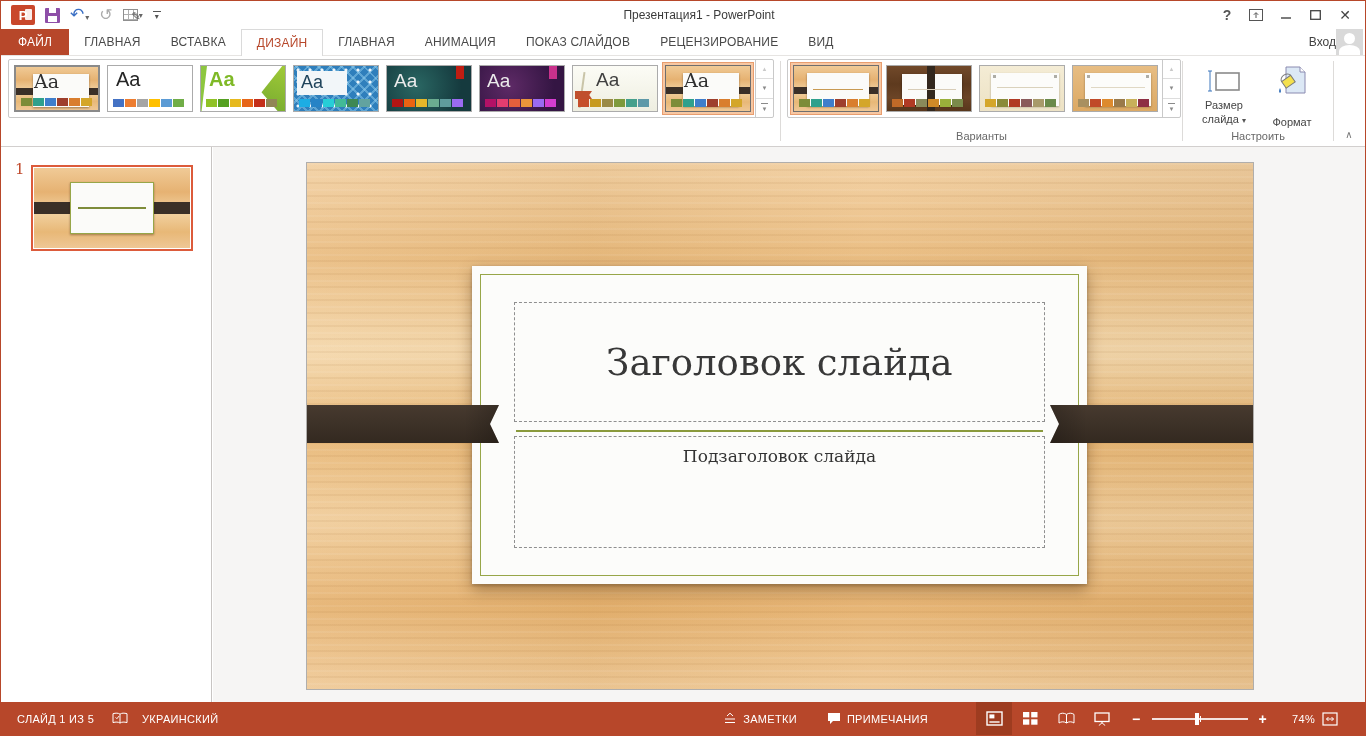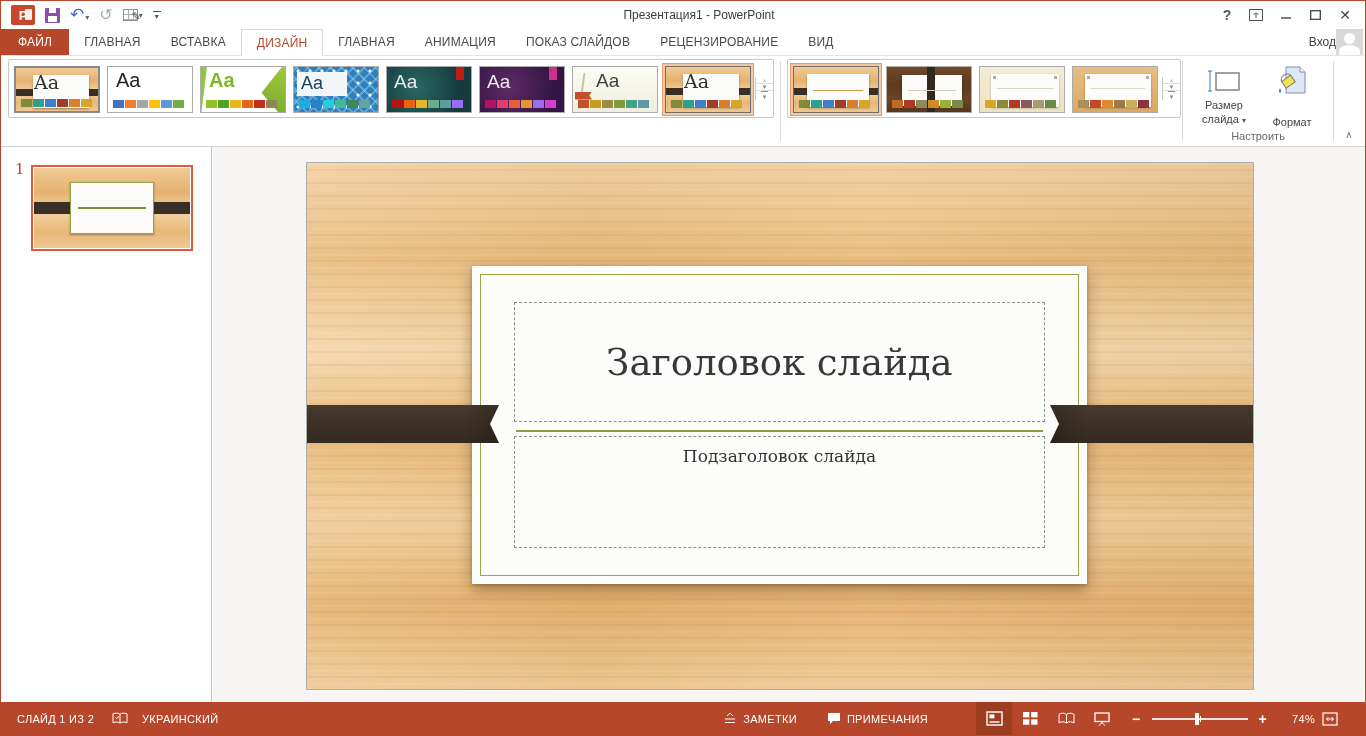--- a/index.html
+++ b/index.html
@@ -41,21 +41,21 @@
   .signin span{font-size:12px;color:#3F3F3F;}
   .avatar{width:27px;height:26px;background:#D9D9D9;position:relative;overflow:hidden;}
   .avatar i{position:absolute;left:8px;top:4px;width:11px;height:11px;border-radius:50%;background:#fff;}
   .avatar b{position:absolute;left:3px;top:16px;width:21px;height:12px;border-radius:50% 50% 0 0;background:#fff;}
 
   
   .ribbon{position:absolute;top:55px;left:0;right:0;height:91px;background:#fff;border-bottom:1px solid #D2CFCE;}
   .grp{position:absolute;top:0;height:100%;}
   .grp-label{position:absolute;bottom:4px;left:0;right:0;text-align:center;font-size:11px;color:#696969;}
   .vsep{position:absolute;top:5px;bottom:5px;width:1px;background:#DDDBD9;}
-  .gframe{position:absolute;top:3px;border:1px solid #C9C9C9;border-radius:2px;background:#fff;display:flex;height:59px;align-items:center;}
+  .gframe{position:absolute;top:3px;border:1px solid #C9C9C9;border-radius:2px;background:#fff;display:flex;height:59px;}
   .gitems{display:flex;align-items:flex-start;padding:1px;}
   .gitem{width:92px;height:53px;padding:2px;border:1px solid transparent;margin:1px 0 0 1px;position:relative;}
   .gitem .pv{position:relative;width:100%;height:100%;border:1px solid #ABABAB;overflow:hidden;background:#fff;}
   .gitem.sel-current .pv{border:2px solid #8A8A8A;}
   .gitem.sel-highlight{background:#F7C7A2;border-color:#E89D6F;}
   .gitem.sel-highlight .pv{border:1px solid #6E6E6E;}
   .pv i{display:none;position:absolute;}
   .pv .aa{position:absolute;font-weight:normal;font-size:20px;line-height:1;z-index:4;}
   .sw{position:absolute;left:5px;bottom:4px;display:flex;gap:1px;z-index:5;}
   .sw i{display:block!important;position:static!important;width:11px;height:8px;}
@@ -432,20 +432,21 @@
             </div>
           <div class="gs-btn">
               <span>▼</span>
             </div>
           <div class="gs-btn">
               <span class="morebar"></span>
               <span>▼</span>
             </div>
         </div>
       </div>
+      <div class="grp-label">Варианты</div>
     </div>
 
     <div class="vsep" style="left:1181px;"></div>
 
     <div class="grp" style="left:1182px;width:150px;">
       <div class="bigbtn" style="left:8px;">
         <span class="bicon">
           <svg width="36" height="30" viewBox="0 0 36 30">
             <path d="M4 5 V25 M2 5 H6 M2 25 H6" stroke="#3C76BC" fill="none"></path>
             <rect x="10" y="7" width="23" height="17" fill="#fff" stroke="#8A8A8A" stroke-width="1.6"></rect>
@@ -503,21 +504,21 @@
           </div>
         </div>
         <div class="band band-l"></div>
         <div class="band band-r"></div>
       </div>
     </div>
   </div>
 
   <div class="statusbar">
     <div class="sb-left">
-      <span class="sb-item" style="margin-right:10px;">СЛАЙД 1 ИЗ 2</span>
+      <span class="sb-item" style="margin-right:10px;">СЛАЙД 1 ИЗ 5</span>
       <span class="sb-item" style="margin-right:6px;">
         <svg width="16" height="13" viewBox="0 0 16 13">
             <path d="M8 2.2 C6.4 0.9 3.7 0.9 1 1.7 V10.6 C3.7 9.8 6.4 9.8 8 11.1 C9.6 9.8 12.3 9.8 15 10.6 V1.7 C12.3 0.9 9.6 0.9 8 2.2 Z" fill="none" stroke="#fff"></path>
             <path d="M8 2.2 V11.1" stroke="#fff"></path>
             <path d="M3.6 5.4 L4.9 6.7 L7 4.1" fill="none" stroke="#fff"></path>
           </svg>
       </span>
       <span class="sb-item">УКРАИНСКИЙ</span>
     </div>
     <div class="sb-right">

